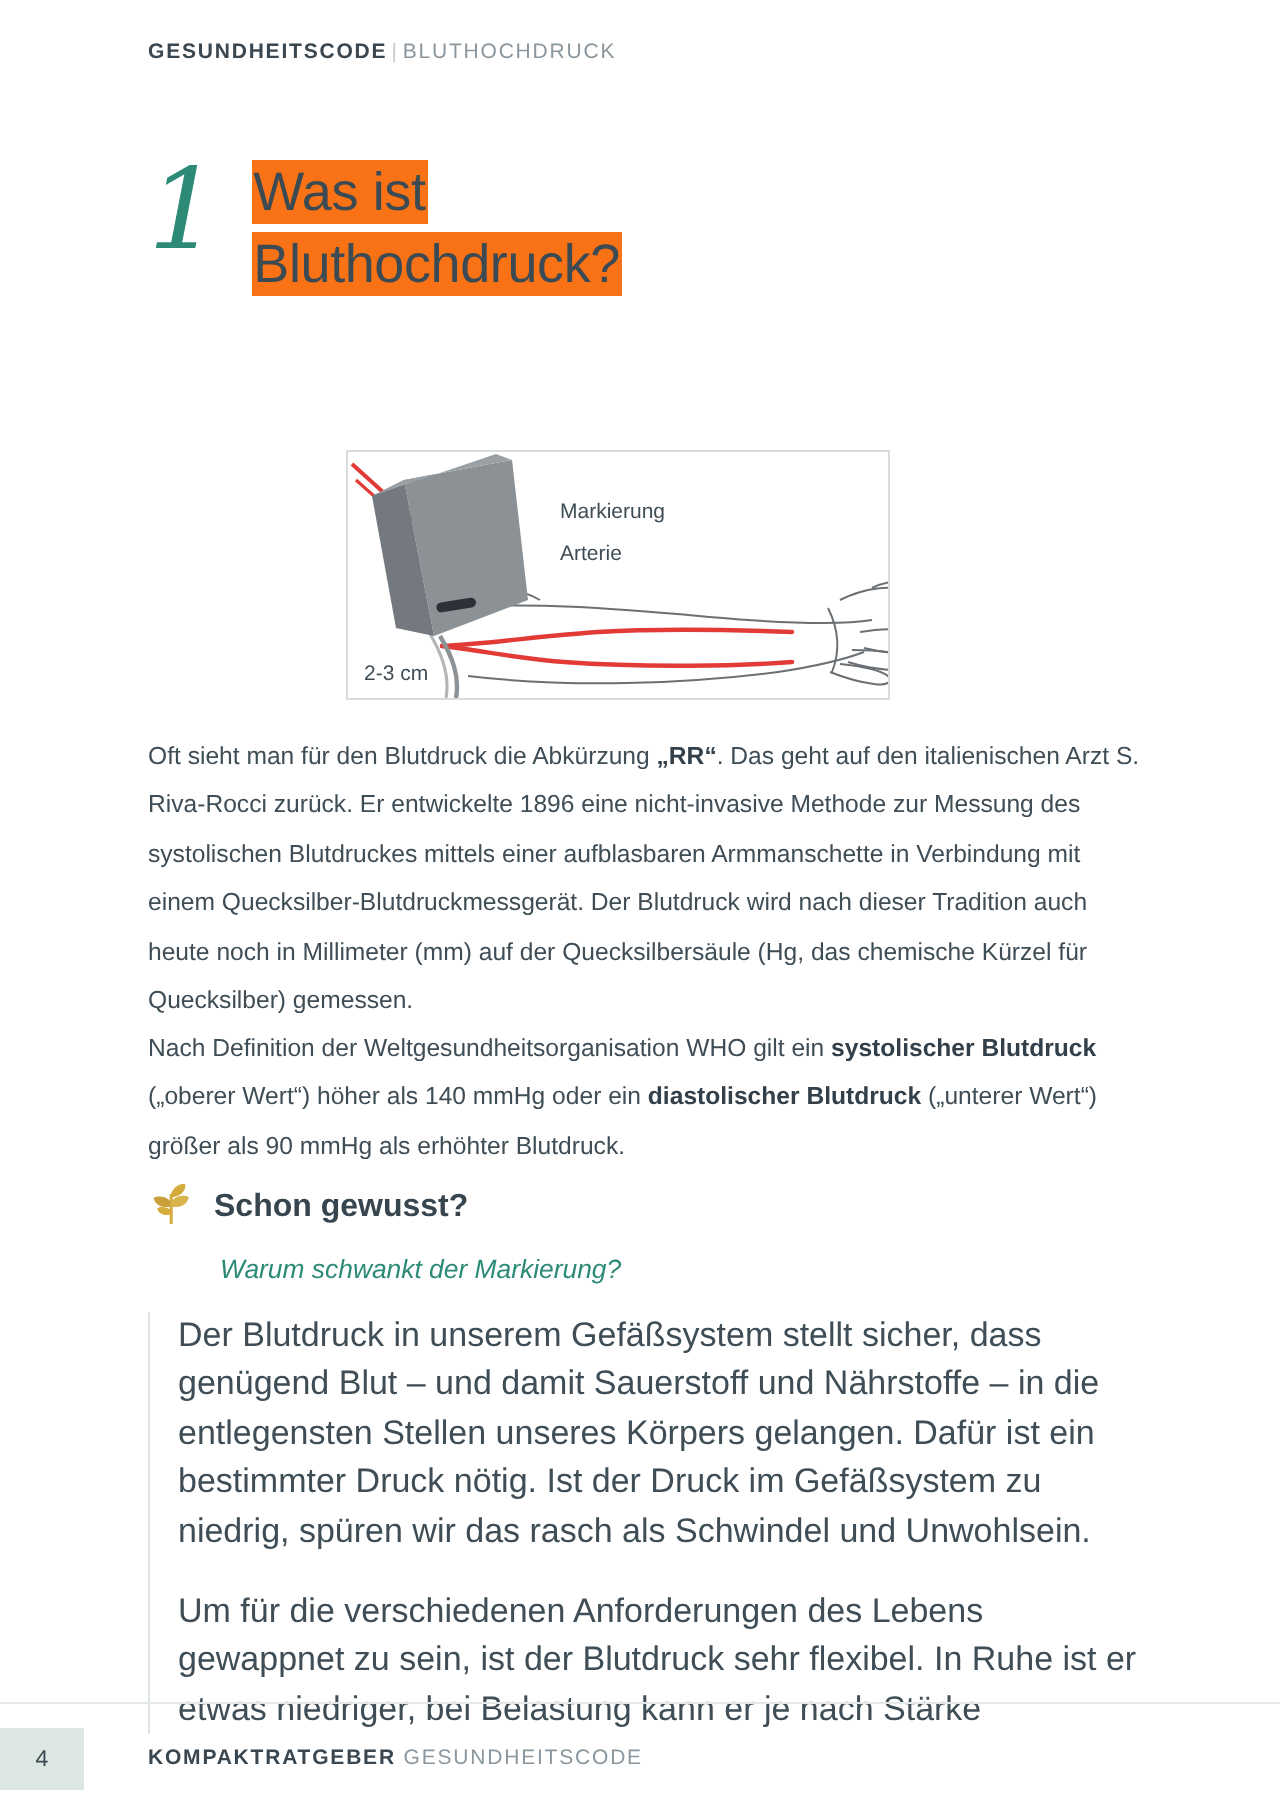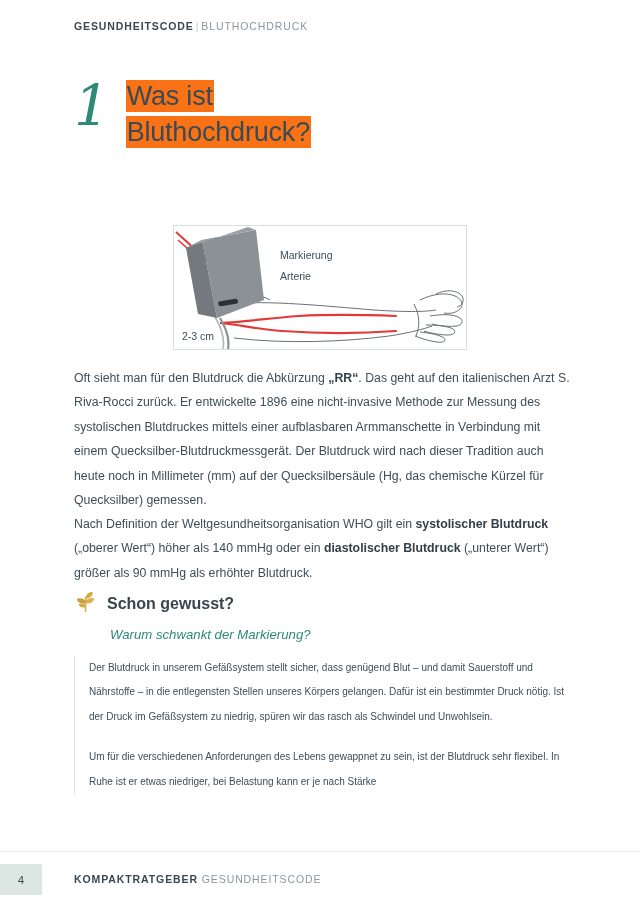--- a/index.html
+++ b/index.html
@@ -89,21 +89,21 @@
     line-height: 26px;
     font-style: italic;
     color: #4b5b64;
   }
 
   
   .figure {
     position: absolute;
     left: 173px;
     top: 225px;
-    width: 294px;
+    width: 272px;
     height: 125px;
     border: 1px solid #d7dcdd;
     background: #fff;
     box-sizing: border-box;
     overflow: hidden;
   }
   .figure svg { display: block; }
   .fig-label {
     position: absolute;
     font-size: 10.5px;
@@ -151,21 +151,21 @@
     font-style: italic;
     color: #2c8a77;
   }
   .gewusst-body {
     margin-top: 14px;
     padding-left: 14px;
     border-left: 1px solid #dfe5e4;
   }
   .gewusst-body p {
     margin: 0 0 16px 0;
-    font-size: 10px;
+    font-size: 17px;
     line-height: 24.4px;
     color: #3f4d56;
   }
   .gewusst-body p:last-child { margin-bottom: 0; }
 
   
   .footer-rule {
     position: absolute;
     left: 0;
     top: 851px;

